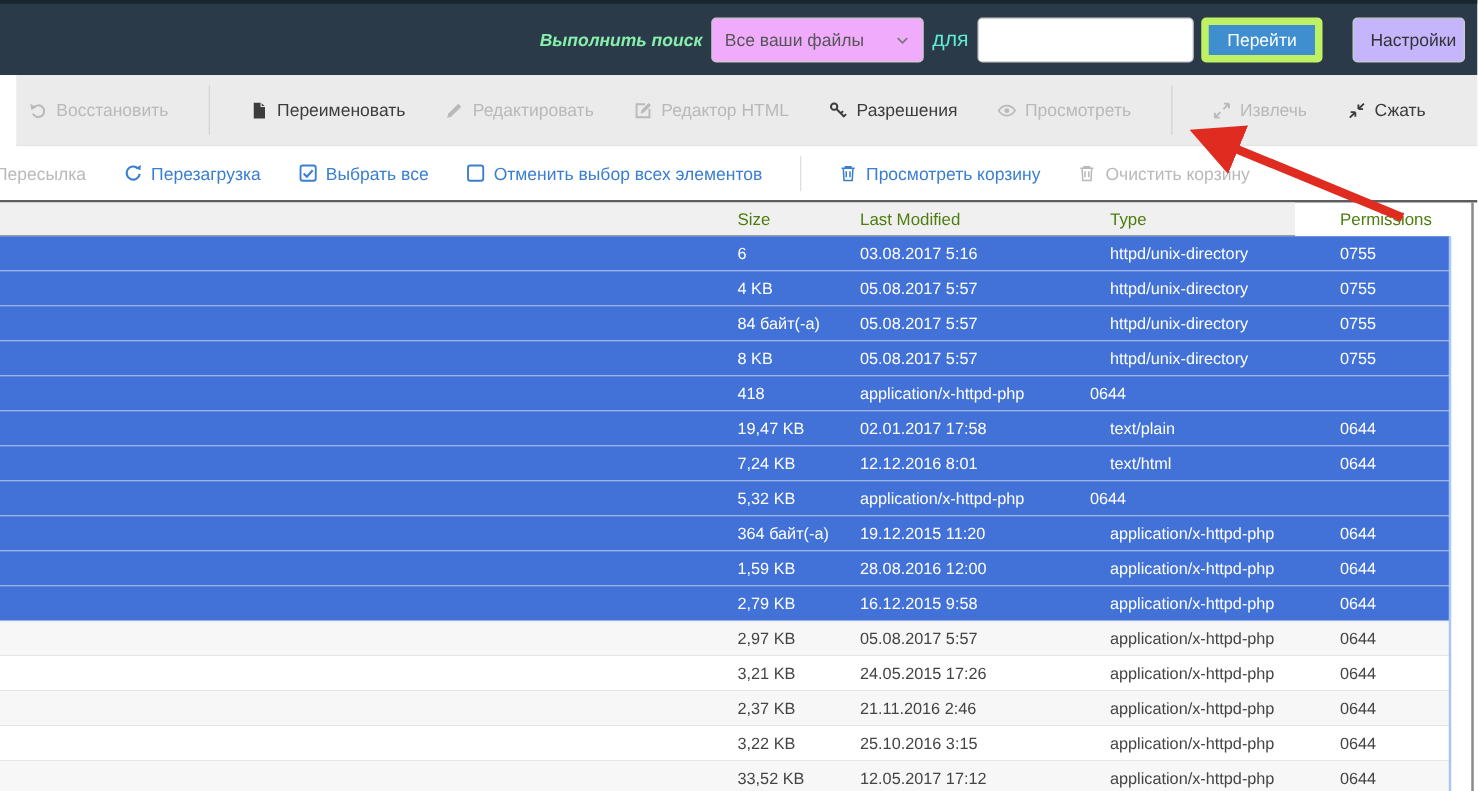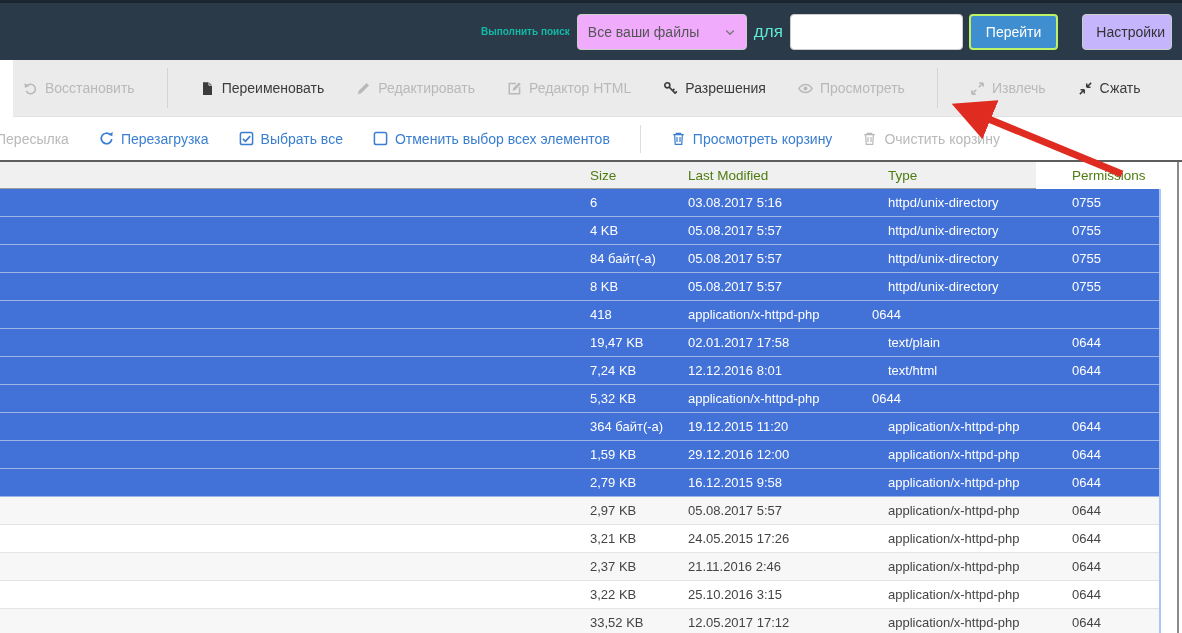--- a/index.html
+++ b/index.html
@@ -9,34 +9,34 @@
     background:#fff; font-family:"Liberation Sans", sans-serif;
     -webkit-font-smoothing:antialiased;
   }
 
   
   .topbar {
     height:60px; background:#2b3a48; border-top:3px solid #1b2530;
     display:flex; align-items:center; justify-content:flex-end;
     padding-right:10px;
   }
-  .topbar-label { color:#14b8a6; font-size:10px; font-weight:bold; white-space:nowrap; }
+  .topbar-label { color:#86efac; font-size:14px; font-weight:bold; white-space:nowrap;font-style:italic; }
   .scope-select {
     width:170px; height:36px; margin-left:7px; background:#f0abfc; border:1px solid #ccc;
     border-radius:4px; display:flex; align-items:center; justify-content:space-between;
     padding:0 10px; color:#555; font-size:14px; cursor:pointer;
   }
   .scope-select .chev { color:#777; display:flex; }
   .for-label { color:#5eead4; font-size:17px; font-weight:normal; margin:0 7px; }
   .search-input {
     width:173px; height:36px; border:1px solid #ccc; border-radius:4px;
     padding:0 8px; font-size:14px; font-family:"Liberation Sans",sans-serif;
   }
   .go-btn {
-    height:36px; margin-left:6px; background:#3e8ed0; color:#fff; border:2px solid #bef264;
+    height:36px; margin-left:6px; background:#3e8ed0; color:#fff; border:6px solid #bef264;
     border-radius:4px; padding:0 15px; font-size:14px; cursor:pointer;
     font-family:"Liberation Sans",sans-serif;
   }
   .settings-btn {
     height:36px; margin-left:24px; background:#c4b5fd; color:#333; border:1px solid #ccc;
     border-radius:4px; padding:0 6px; font-size:14px; cursor:pointer;
     display:flex; align-items:center; gap:7px; font-family:"Liberation Sans",sans-serif;
   }
 
   
@@ -329,21 +329,21 @@
       <div class="c-name"></div>
       <div class="c-size">364 байт(-а)</div>
       <div class="c-mod">19.12.2015 11:20</div>
       <div class="c-type">application/x-httpd-php</div>
       <div class="c-perm">0644</div>
     </div>
 
     <div class="frow selected">
       <div class="c-name"></div>
       <div class="c-size">1,59 KB</div>
-      <div class="c-mod">29.12.2016 12:00</div>
+      <div class="c-mod">28.08.2016 12:00</div>
       <div class="c-type">application/x-httpd-php</div>
       <div class="c-perm">0644</div>
     </div>
 
     <div class="frow selected">
       <div class="c-name"></div>
       <div class="c-size">2,79 KB</div>
       <div class="c-mod">16.12.2015 9:58</div>
       <div class="c-type">application/x-httpd-php</div>
       <div class="c-perm">0644</div>

